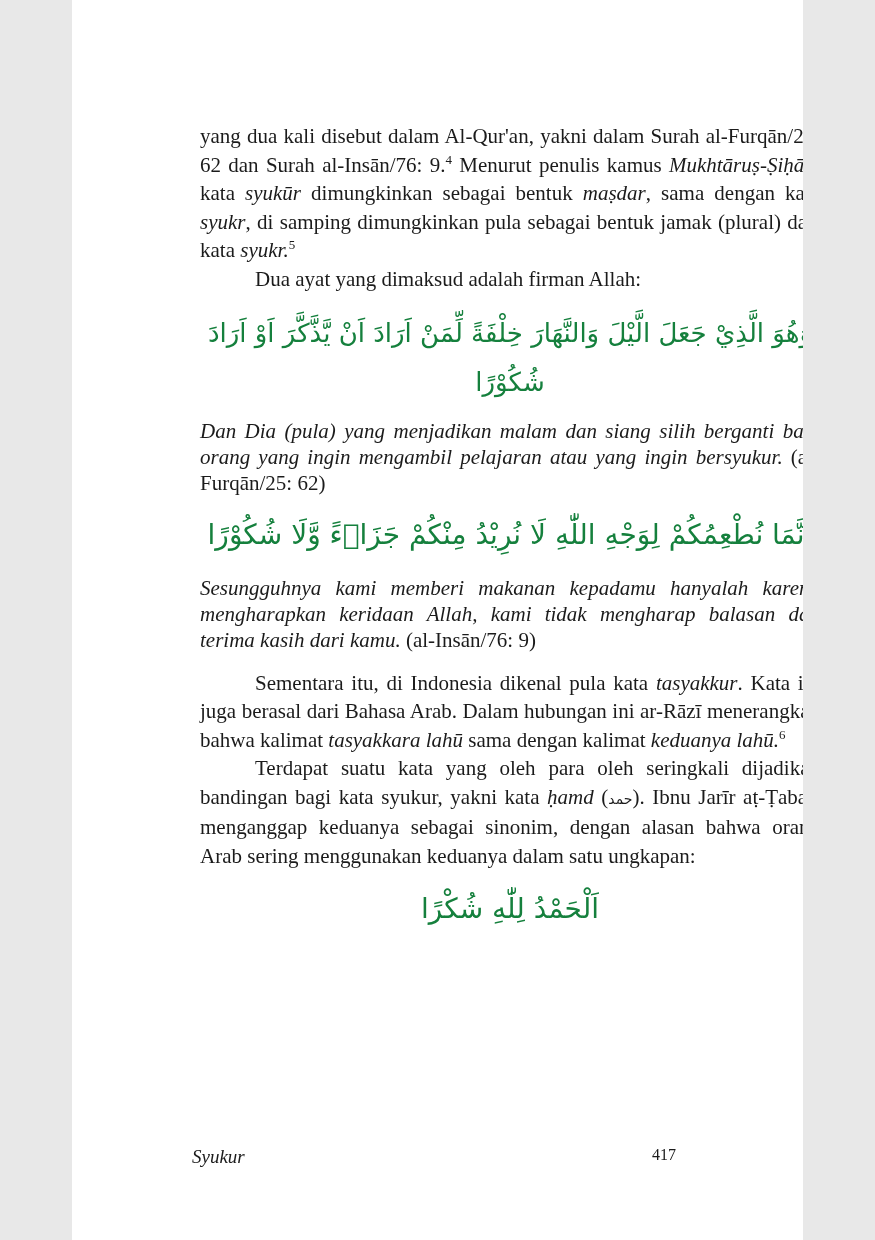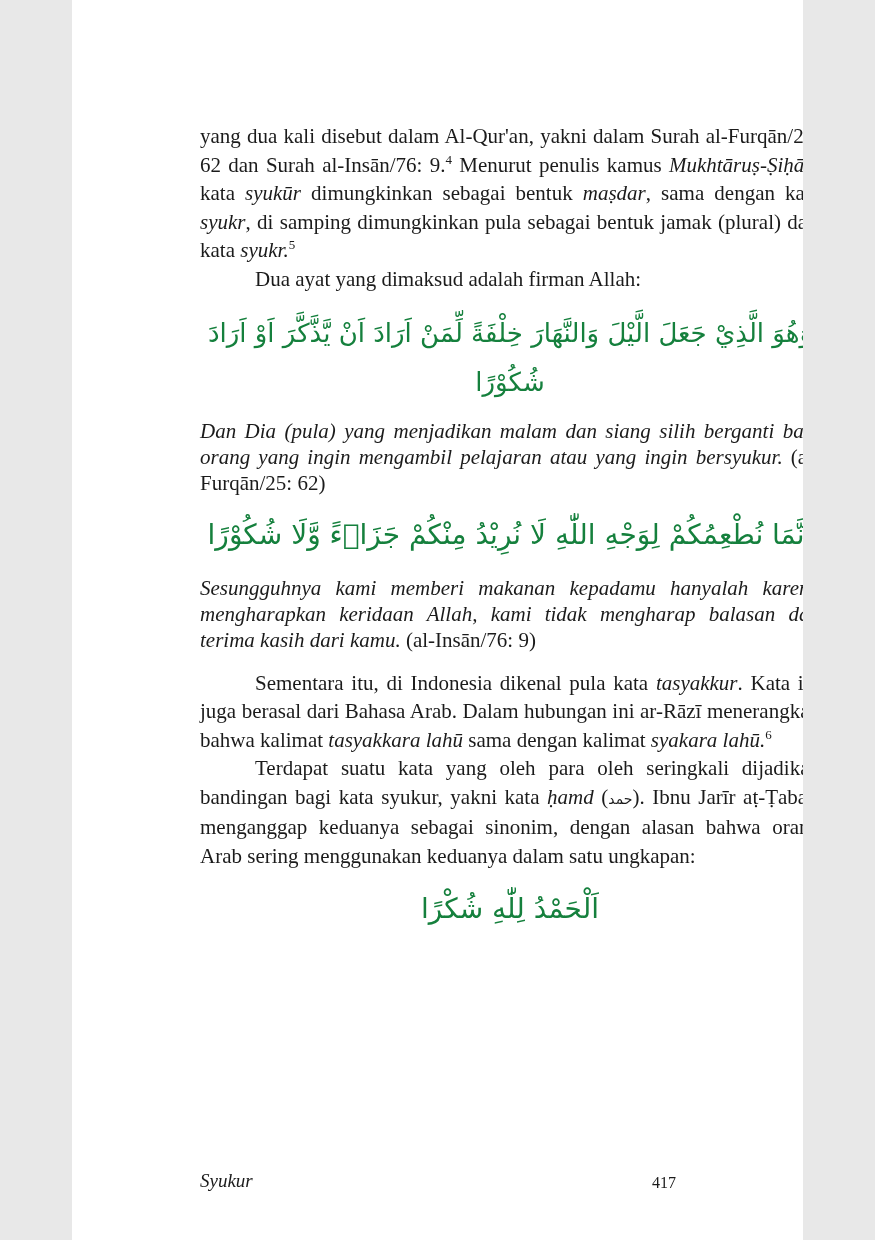--- a/index.html
+++ b/index.html
@@ -58,27 +58,26 @@
   p.translation {
     margin: 4px 0 10px 0;
     font-size: 21px;
     line-height: 26px;
     text-align: justify;
   }
   p.translation em { font-style: italic; }
   p.translation .ref { font-style: normal; }
   .footer {
     position: absolute;
-    left: 128px;
+    left: 120px;
     right: 127px;
     top: 1146px;
     display: flex;
     justify-content: space-between;
-    align-items: flex-end;
-    margin-top: 24px;
+    align-items: flex-start;
   }
   .footer .running-title {
     font-style: italic;
     font-size: 19px;
   }
   .footer .page-number {
     font-size: 16px;
   }
   .spacer-sm { height: 6px; }
 </style>
@@ -95,21 +94,21 @@
     <div class="arabic-line" dir="rtl">وَهُوَ الَّذِيْ جَعَلَ الَّيْلَ وَالنَّهَارَ خِلْفَةً لِّمَنْ اَرَادَ اَنْ يَّذَّكَّرَ اَوْ اَرَادَ شُكُوْرًا</div>
 
     <p class="translation"><em>Dan Dia (pula) yang menjadikan malam dan siang silih berganti bagi orang yang ingin mengambil pelajaran atau yang ingin bersyukur.</em><span class="ref"> (al-Furqān/25: 62)</span></p>
 
     <div class="arabic-line small" dir="rtl">اِنَّمَا نُطْعِمُكُمْ لِوَجْهِ اللّٰهِ لَا نُرِيْدُ مِنْكُمْ جَزَاۤءً وَّلَا شُكُوْرًا</div>
 
     <p class="translation"><em>Sesungguhnya kami memberi makanan kepadamu hanyalah karena mengharapkan keridaan Allah, kami tidak mengharap balasan dan terima kasih dari kamu.</em><span class="ref"> (al-Insān/76: 9)</span></p>
 
     <div class="spacer-sm"></div>
 
-    <p class="body-text indent"><span>Sementara itu, di Indonesia dikenal pula kata </span><em>tasyakkur</em><span>. Kata ini juga berasal dari Bahasa Arab. Dalam hubungan ini ar-Rāzī menerangkan bahwa kalimat </span><em>tasyakkara lahū</em><span> sama dengan kalimat </span><em>syakara lahū.</em><sup class="fn">6</sup></p>
+    <p class="body-text indent"><span>Sementara itu, di Indonesia dikenal pula kata </span><em>tasyakkur</em><span>. Kata ini juga berasal dari Bahasa Arab. Dalam hubungan ini ar-Rāzī menerangkan bahwa kalimat </span><em>tasyakkara lahū</em><span> sama dengan kalimat </span><em>keduanya lahū.</em><sup class="fn">6</sup></p>
 
     <p class="body-text indent"><span>Terdapat suatu kata yang oleh para oleh seringkali dijadikan bandingan bagi kata syukur, yakni kata </span><em>ḥamd</em><span> (</span><span class="arabic-inline">حمد</span><span>). Ibnu Jarīr aṭ-Ṭabarī menganggap keduanya sebagai sinonim, dengan alasan bahwa orang Arab sering menggunakan keduanya dalam satu ungkapan:</span></p>
 
     <div class="arabic-line small" dir="rtl">اَلْحَمْدُ لِلّٰهِ شُكْرًا</div>
 
 
   </div>
 
   <div class="footer">
     <span class="running-title">Syukur</span>

